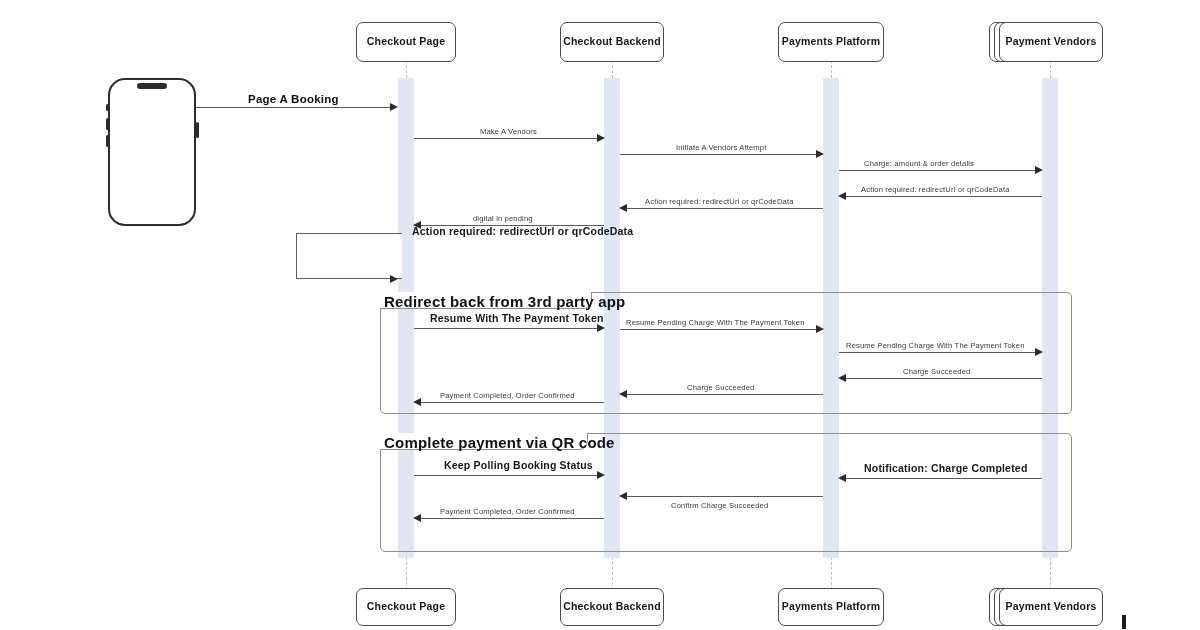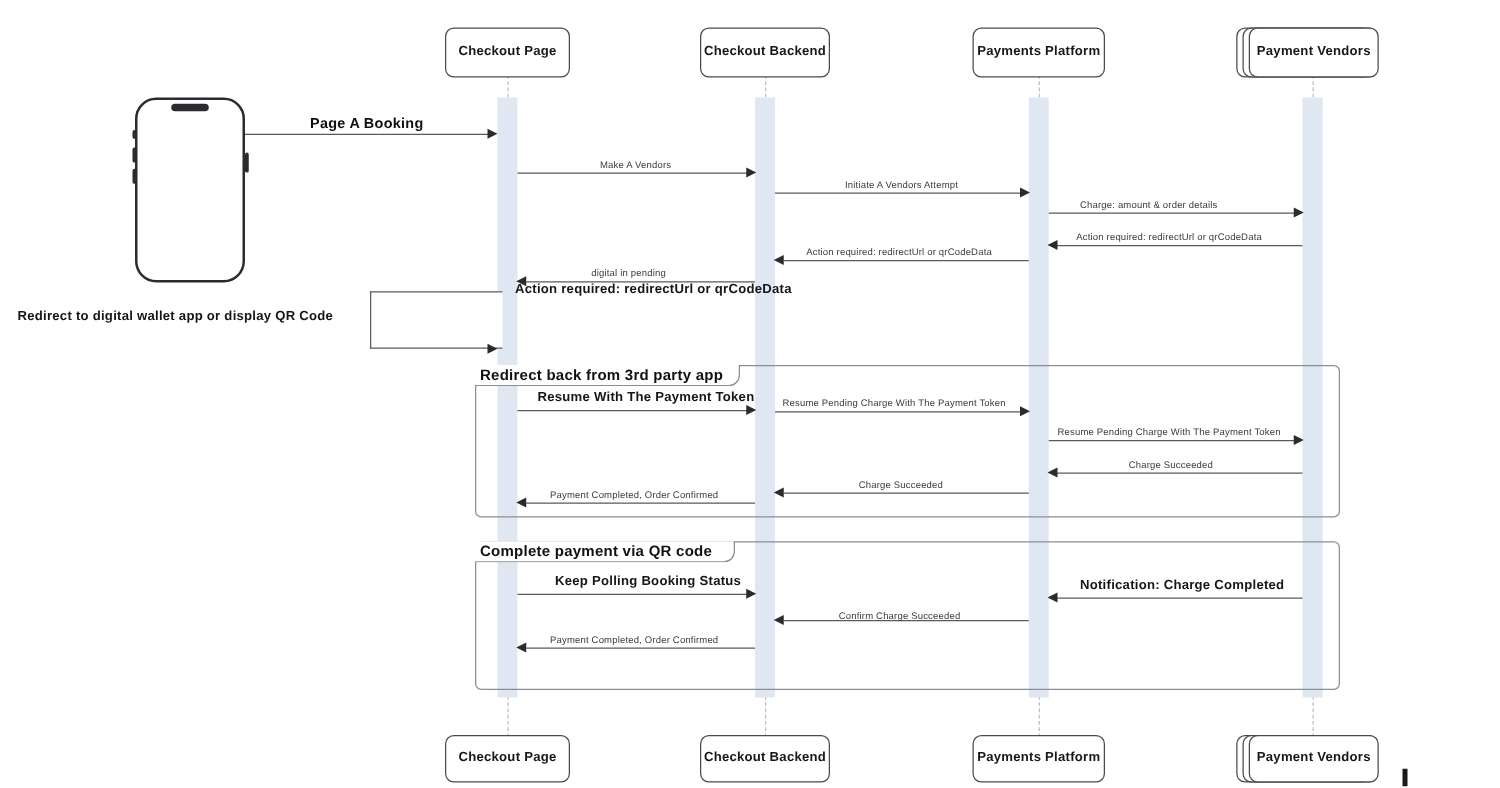--- a/index.html
+++ b/index.html
@@ -59,21 +59,21 @@
     z-index:3;
   }
   .fragment-tab{
     position:absolute;box-sizing:border-box;height:17px;
     border:1px solid #8d8d93;border-top:none;border-left:none;
     border-bottom-right-radius:9px;background:#ffffff;
     z-index:5;
   }
   .fragment-title{
     position:absolute;z-index:6;white-space:nowrap;
-    font-size:12px;font-weight:bold;color:#111115;letter-spacing:.2px;
+    font-size:15px;font-weight:bold;color:#111115;letter-spacing:.2px;
   }
 
   
   .loopbox{
     position:absolute;box-sizing:border-box;
     border:1.1px solid #5d5d62;border-right:none;background:#ffffff;
     z-index:4;
   }
 
   
@@ -164,21 +164,20 @@
   <div class="msg-label lbl-small" style="left:645px;top:197px;">Action required: redirectUrl or qrCodeData</div>
 
   <div class="msg" style="left:421px;top:225px;width:183px;"></div>
   <div class="arrowhead arrow-l" style="left:413px;top:221px;"></div>
   <div class="msg-label lbl-small" style="left:473px;top:214px;">digital in pending</div>
 
   <div class="msg-label lbl-big" style="left:412px;top:225px;">Action required: redirectUrl or qrCodeData</div>
 
   <div class="loopbox" style="left:296px;top:233px;width:106px;height:46px;"></div>
   <div class="arrowhead arrow-r" style="left:390px;top:275px;"></div>
-  <div class="msg-label lbl-big" style="left:14px;top:247px;">Redirect  to digital wallet app or display QR Code</div>
 
   <div class="msg" style="left:414px;top:328px;width:184px;"></div>
   <div class="arrowhead arrow-r" style="left:597px;top:324px;"></div>
   <div class="msg-label lbl-big" style="left:430px;top:312px;">Resume With The Payment Token</div>
 
   <div class="msg" style="left:620px;top:329px;width:197px;"></div>
   <div class="arrowhead arrow-r" style="left:816px;top:325px;"></div>
   <div class="msg-label lbl-small" style="left:626px;top:318px;">Resume Pending Charge With The Payment Token</div>
 
   <div class="msg" style="left:839px;top:352px;width:197px;"></div>
@@ -200,21 +199,21 @@
   <div class="msg" style="left:414px;top:475px;width:184px;"></div>
   <div class="arrowhead arrow-r" style="left:597px;top:471px;"></div>
   <div class="msg-label lbl-big" style="left:444px;top:459px;">Keep Polling Booking Status</div>
 
   <div class="msg" style="left:845px;top:478px;width:197px;"></div>
   <div class="arrowhead arrow-l" style="left:838px;top:474px;"></div>
   <div class="msg-label lbl-big" style="left:864px;top:462px;">Notification: Charge Completed</div>
 
   <div class="msg" style="left:627px;top:496px;width:196px;"></div>
   <div class="arrowhead arrow-l" style="left:619px;top:492px;"></div>
-  <div class="msg-label lbl-small" style="left:671px;top:488px;text-align:right;">Confirm Charge Succeeded</div>
+  <div class="msg-label lbl-small" style="left:671px;top:501px;text-align:right;">Confirm Charge Succeeded</div>
 
   <div class="msg" style="left:421px;top:518px;width:183px;"></div>
   <div class="arrowhead arrow-l" style="left:413px;top:514px;"></div>
   <div class="msg-label lbl-small" style="left:440px;top:507px;">Payment Completed, Order Confirmed</div>
 
   <div class="artifact" style="left:1122px;top:615px;width:4px;height:14px;"></div>
 
 </div>
 
 </body></html>

